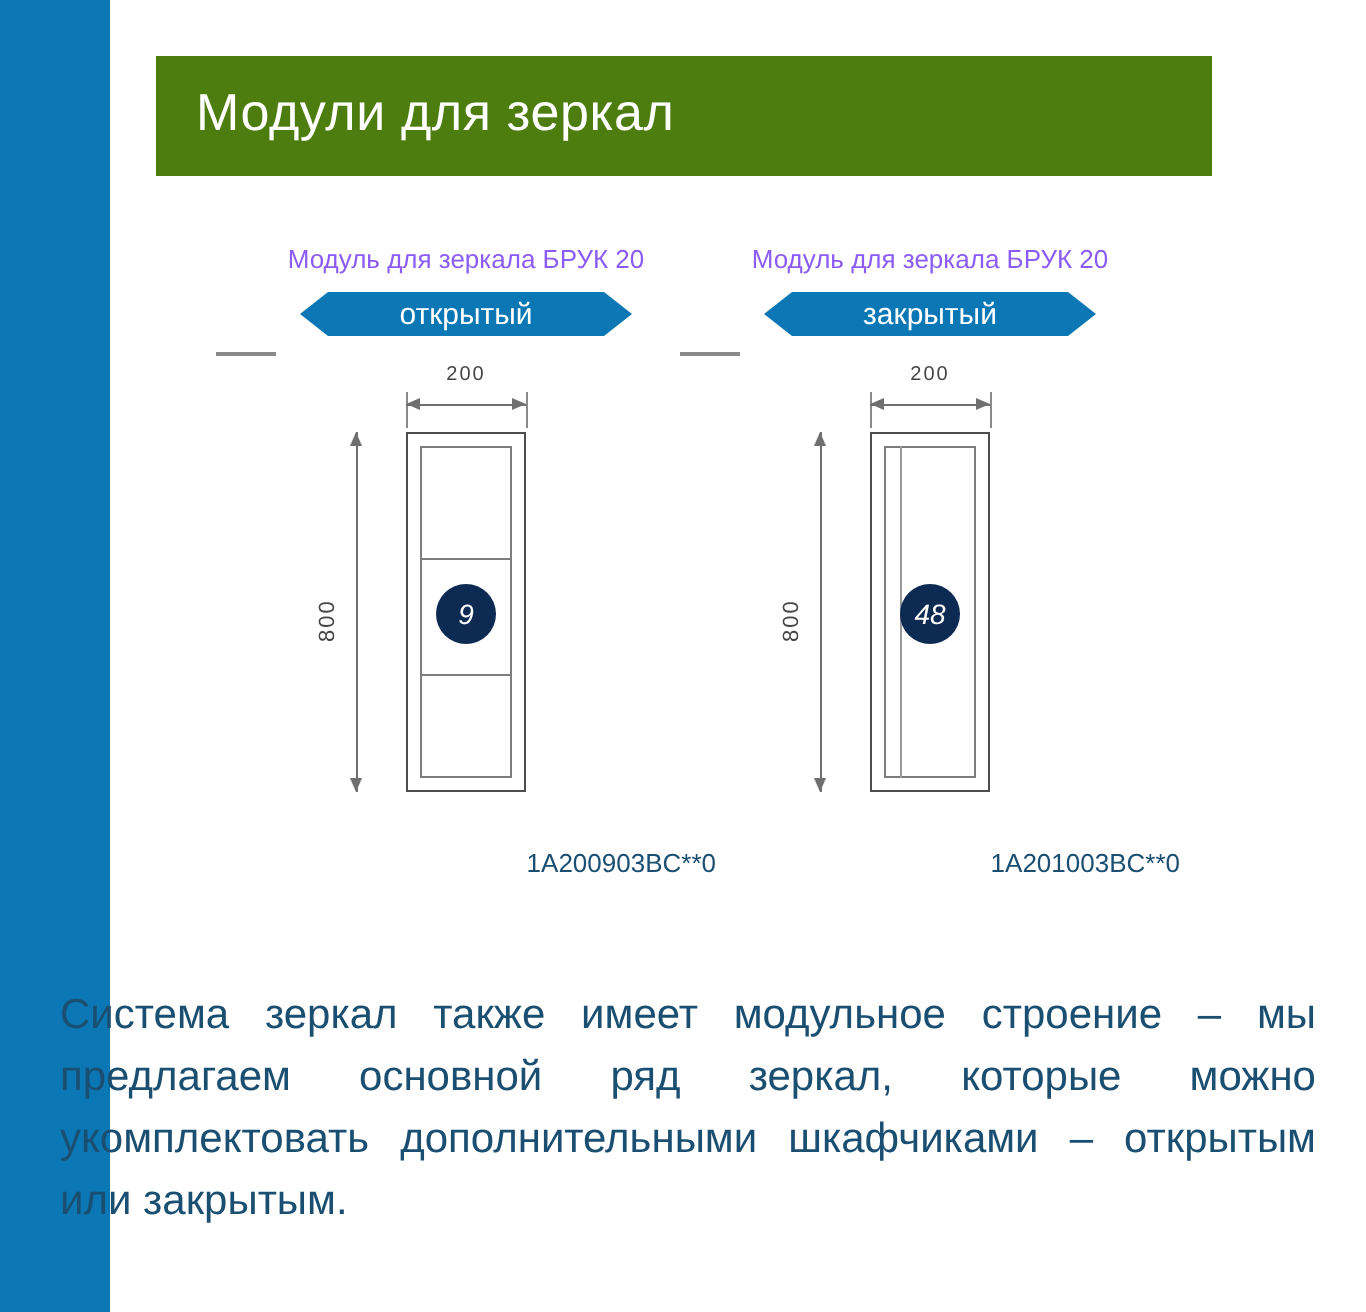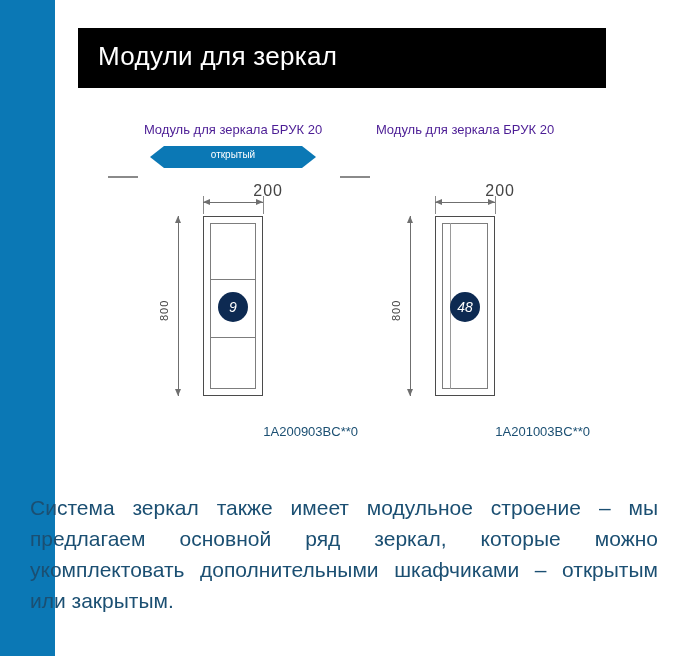--- a/index.html
+++ b/index.html
@@ -34,21 +34,21 @@
     background: #0b78b5;
   }
 
   
   .header-band {
     position: absolute;
     left: 78px;
     top: 28px;
     width: 528px;
     height: 60px;
-    background: #000000;
+    background: #4d7c0f;
   }
   .header-title {
     position: absolute;
     left: 20px;
     top: 13px;
     font-size: 26px;
     color: #ffffff;
     letter-spacing: 0.3px;
     white-space: nowrap;
   }
@@ -63,21 +63,21 @@
   .product.left  { left: 108px; }
   .product.right { left: 340px; }
 
   .prod-caption {
     position: absolute;
     top: 10px;
     left: 0;
     width: 250px;
     text-align: center;
     font-size: 13px;
-    color: #4c1d95;
+    color: #8b5cf6;
     white-space: nowrap;
   }
 
   
   .ribbon {
     position: absolute;
     top: 34px;
     left: 42px;
     width: 166px;
     height: 22px;
@@ -106,42 +106,42 @@
   .ribbon .ribbon-right {
     right: 0;
     border-left: 14px solid #0b78b5;
   }
   .ribbon .ribbon-label {
     position: absolute;
     left: 0;
     top: 3px;
     width: 166px;
     text-align: center;
-    font-size: 10px;
+    font-size: 15px;
     color: #ffffff;
     white-space: nowrap;
   }
 
   
   .drawing {
     position: absolute;
     top: 64px;
     left: 0;
     width: 250px;
     height: 250px;
   }
 
   
   .dim-top-label {
     position: absolute;
     top: 6px;
     left: 75px;
     width: 100px;
-    text-align: right;
-    font-size: 16px;
+    text-align: center;
+    font-size: 10px;
     color: #444;
     letter-spacing: 1px;
   }
   .dim-top-line {
     position: absolute;
     top: 26px;
     left: 95px;
     width: 60px;
     height: 1px;
     background: #6f6f6f;
@@ -334,20 +334,26 @@
 
       <div class="badge">9</div>
     </div>
 
     <div class="article">1A200903BC**0</div>
   </div>
 
   <div class="product right">
     <div class="prod-caption">Модуль для зеркала БРУК 20</div>
 
+    <div class="ribbon">
+      <div class="ribbon-left"></div>
+      <div class="ribbon-body"></div>
+      <div class="ribbon-right"></div>
+      <div class="ribbon-label">закрытый</div>
+    </div>
 
     <div class="drawing">
       <div class="dim-top-label">200</div>
       <div class="ext-line ext-tl"></div>
       <div class="ext-line ext-tr"></div>
       <div class="dim-top-line"></div>
 
       <div class="dim-left-label">800</div>
       <div class="ext-hl-top"></div>
       <div class="ext-hl-bot"></div>

